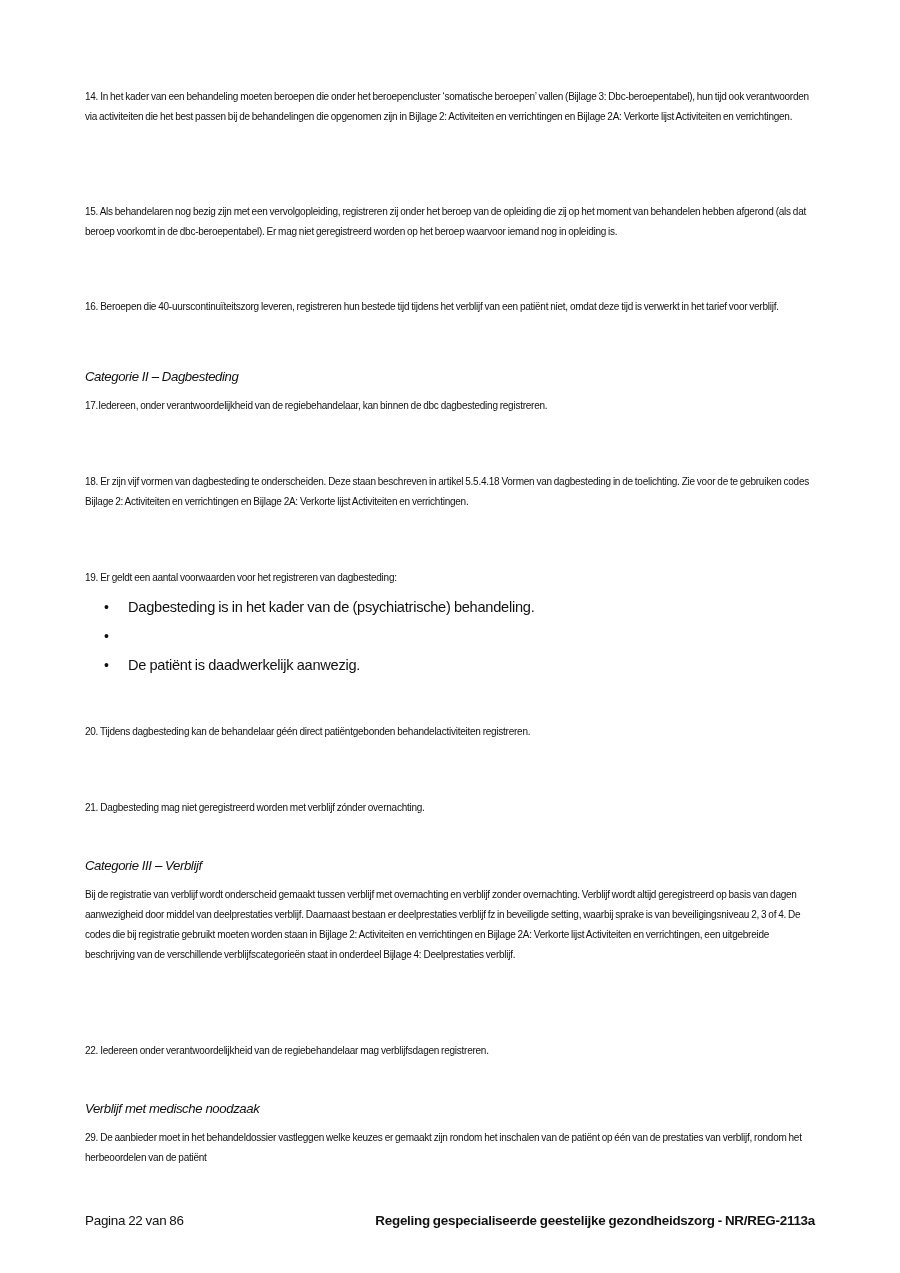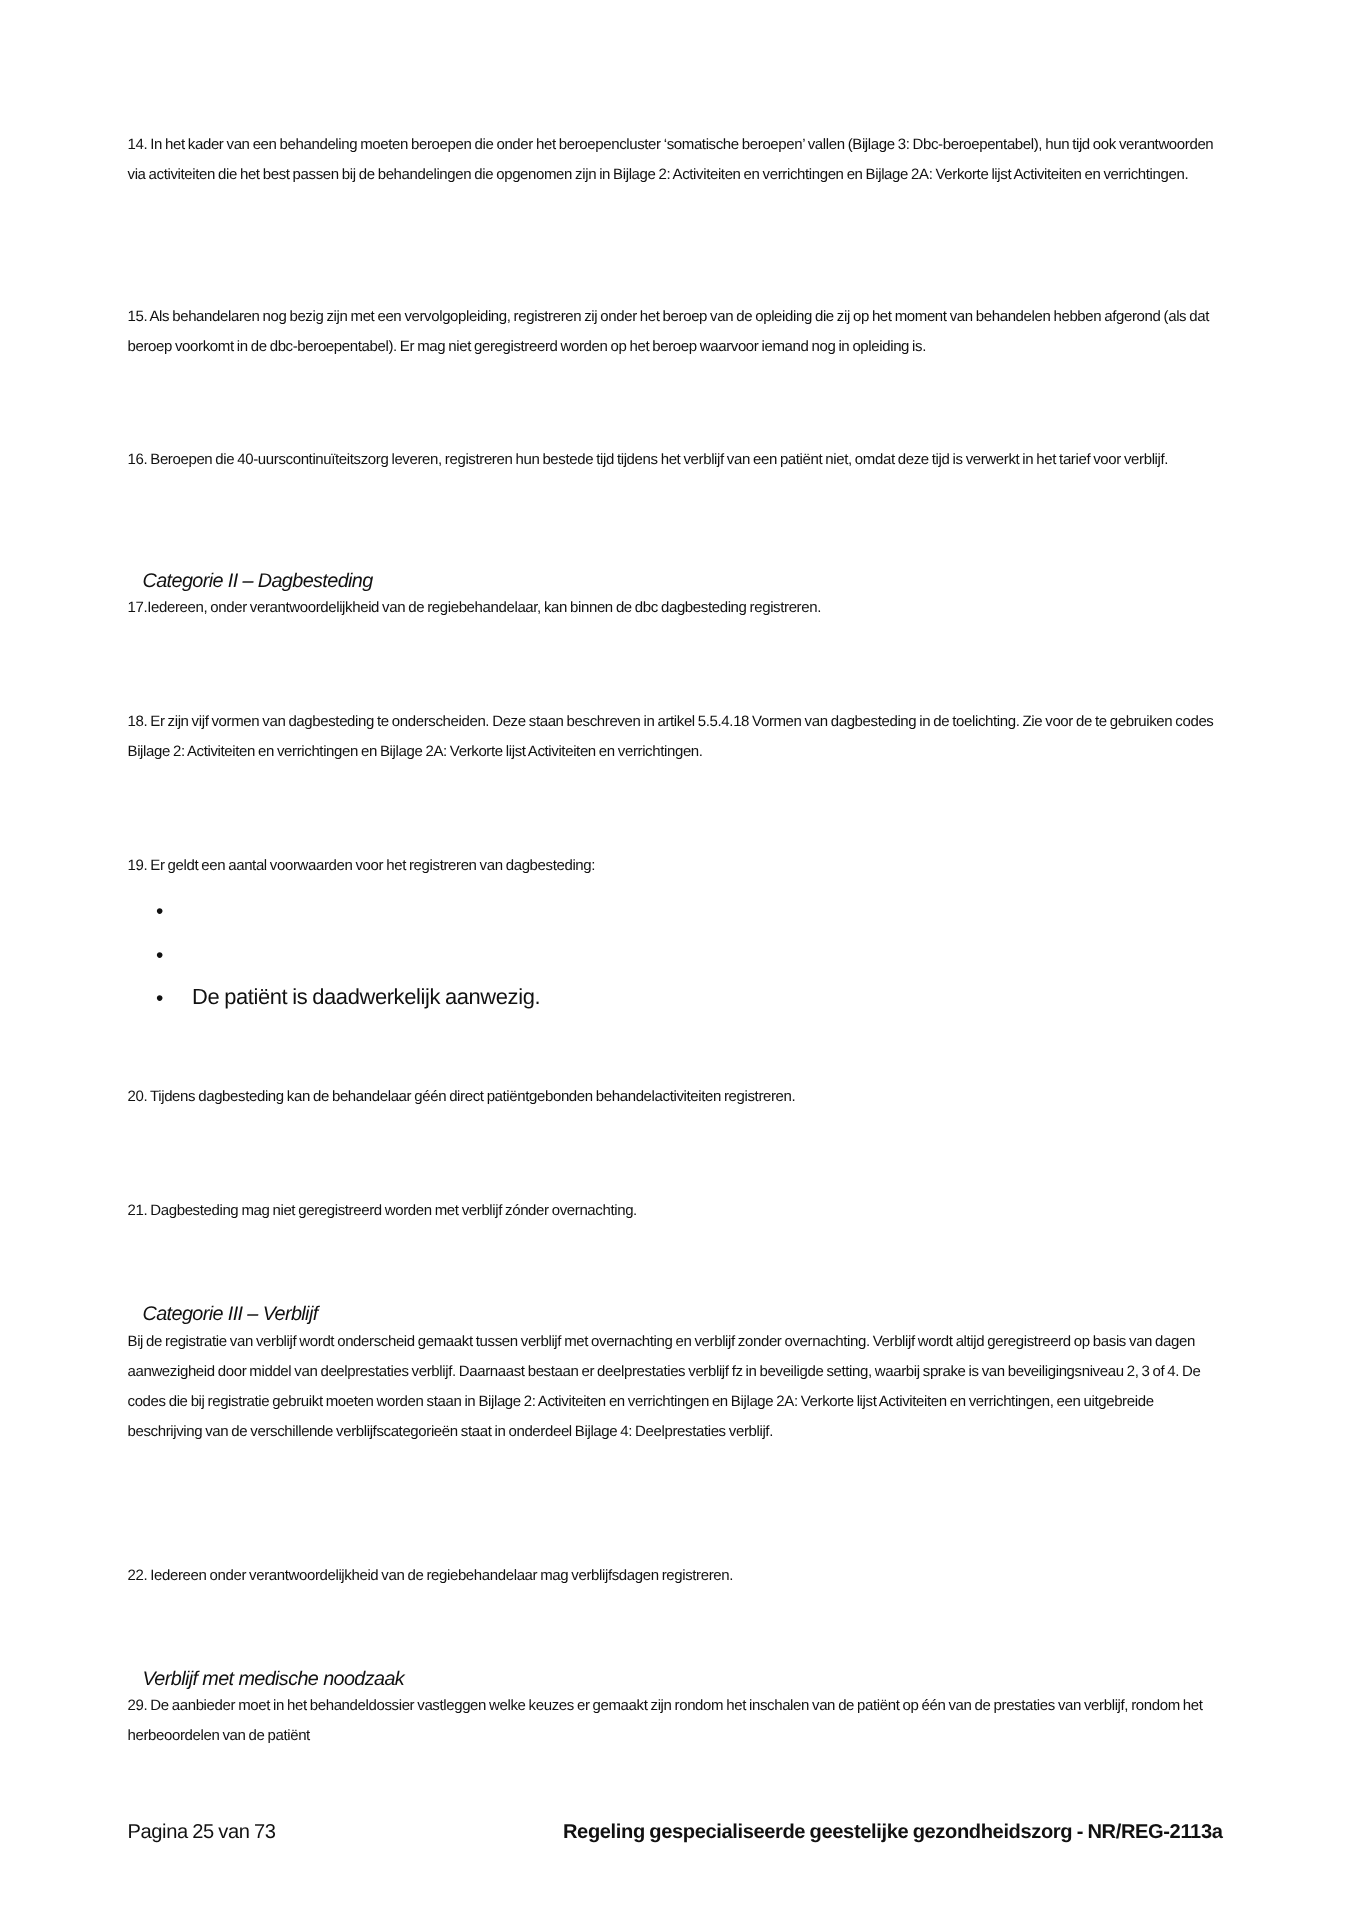--- a/index.html
+++ b/index.html
@@ -8,21 +8,21 @@
       font-family: "Liberation Sans", sans-serif; color: #111111;
     }
     .page { position: absolute; left: 85px; top: 0; width: 730px; }
     .p {
       position: absolute; left: 0; width: 730px;
       font-size: 10px; line-height: 20px; letter-spacing: -0.25px;
       word-spacing: -0.5px; margin: 0;
     }
     .h {
       position: absolute; left: 0; font-style: italic; font-size: 13.2px;
-      line-height: 18px; letter-spacing: -0.4px; margin: 10px;
+      line-height: 18px; letter-spacing: -0.4px; margin: 0;
     }
     .bullets { position: absolute; left: 0; width: 730px; margin: 0; padding: 0; list-style: none; }
     .bullets li {
       position: relative; padding-left: 43px; height: 29px;
       font-size: 14.6px; line-height: 20px; letter-spacing: -0.25px; word-spacing: -0.5px;
     }
     .bullets li .dot {
       position: absolute; left: 19px; top: 0; font-size: 14px;
     }
     .footer {
@@ -37,27 +37,27 @@
 
 <div class="page">
   <p class="p" style="top:87px">14.  In het kader van een behandeling moeten beroepen die onder het beroepencluster ‘somatische beroepen’ vallen (Bijlage 3: Dbc-beroepentabel), hun tijd ook verantwoorden via activiteiten die het best passen bij de behandelingen die opgenomen zijn in Bijlage 2: Activiteiten en verrichtingen en Bijlage 2A: Verkorte lijst Activiteiten en verrichtingen.</p>
   <p class="p" style="top:202px">15.  Als behandelaren nog bezig zijn met een vervolgopleiding, registreren zij onder het beroep van de opleiding die zij op het moment van behandelen hebben afgerond (als dat beroep voorkomt in de dbc-beroepentabel). Er mag niet geregistreerd worden op het beroep waarvoor iemand nog in opleiding is.</p>
   <p class="p" style="top:297px">16.  Beroepen die 40-uurscontinuïteitszorg leveren, registreren hun bestede tijd tijdens het verblijf van een patiënt niet, omdat deze tijd is verwerkt in het tarief voor verblijf.</p>
   <p class="h" style="top:368px">Categorie II – Dagbesteding</p>
   <p class="p" style="top:396px">17.Iedereen, onder verantwoordelijkheid van de regiebehandelaar, kan binnen de dbc dagbesteding registreren.</p>
   <p class="p" style="top:472px">18.  Er zijn vijf vormen van dagbesteding te onderscheiden. Deze staan beschreven in artikel 5.5.4.18 Vormen van dagbesteding in de toelichting. Zie voor de te gebruiken codes Bijlage 2: Activiteiten en verrichtingen en Bijlage 2A: Verkorte lijst Activiteiten en verrichtingen.</p>
   <p class="p" style="top:568px">19.  Er geldt een aantal voorwaarden voor het registreren van dagbesteding:</p>
   <ul class="bullets" style="top:597px">
-    <li><span class="dot">•</span></li>
+    <li><span class="dot">•</span><span>Dagbesteding is in het kader van de (psychiatrische) behandeling.</span></li>
     <li><span class="dot">•</span></li>
     <li><span class="dot">•</span><span>De patiënt is daadwerkelijk aanwezig.</span></li>
   </ul>
   <p class="p" style="top:722px">20.  Tijdens dagbesteding kan de behandelaar géén direct patiëntgebonden behandelactiviteiten registreren.</p>
   <p class="p" style="top:798px">21.  Dagbesteding mag niet geregistreerd worden met verblijf zónder overnachting.</p>
   <p class="h" style="top:857px">Categorie III – Verblijf</p>
   <p class="p" style="top:885px">Bij de registratie van verblijf wordt onderscheid gemaakt tussen verblijf met overnachting en verblijf zonder overnachting. Verblijf wordt altijd geregistreerd op basis van dagen aanwezigheid door middel van deelprestaties verblijf. Daarnaast bestaan er deelprestaties verblijf fz in beveiligde setting, waarbij sprake is van beveiligingsniveau 2, 3 of 4. De codes die bij registratie gebruikt moeten worden staan in Bijlage 2: Activiteiten en verrichtingen en Bijlage 2A: Verkorte lijst Activiteiten en verrichtingen, een uitgebreide beschrijving van de verschillende verblijfscategorieën staat in onderdeel Bijlage 4: Deelprestaties verblijf.</p>
   <p class="p" style="top:1041px">22.  Iedereen onder verantwoordelijkheid van de regiebehandelaar mag verblijfsdagen registreren.</p>
   <p class="h" style="top:1100px">Verblijf met medische noodzaak</p>
   <p class="p" style="top:1128px">29.  De aanbieder moet in het behandeldossier vastleggen welke keuzes er gemaakt zijn rondom het inschalen van de patiënt op één van de prestaties van verblijf, rondom het herbeoordelen van de patiënt</p>
 </div>
 
-<div class="footer footer-left">Pagina 25 van 73</div>
+<div class="footer footer-left">Pagina 22 van 86</div>
 <div class="footer footer-right">Regeling gespecialiseerde geestelijke gezondheidszorg - NR/REG-2113a</div>
 
 </body></html>

